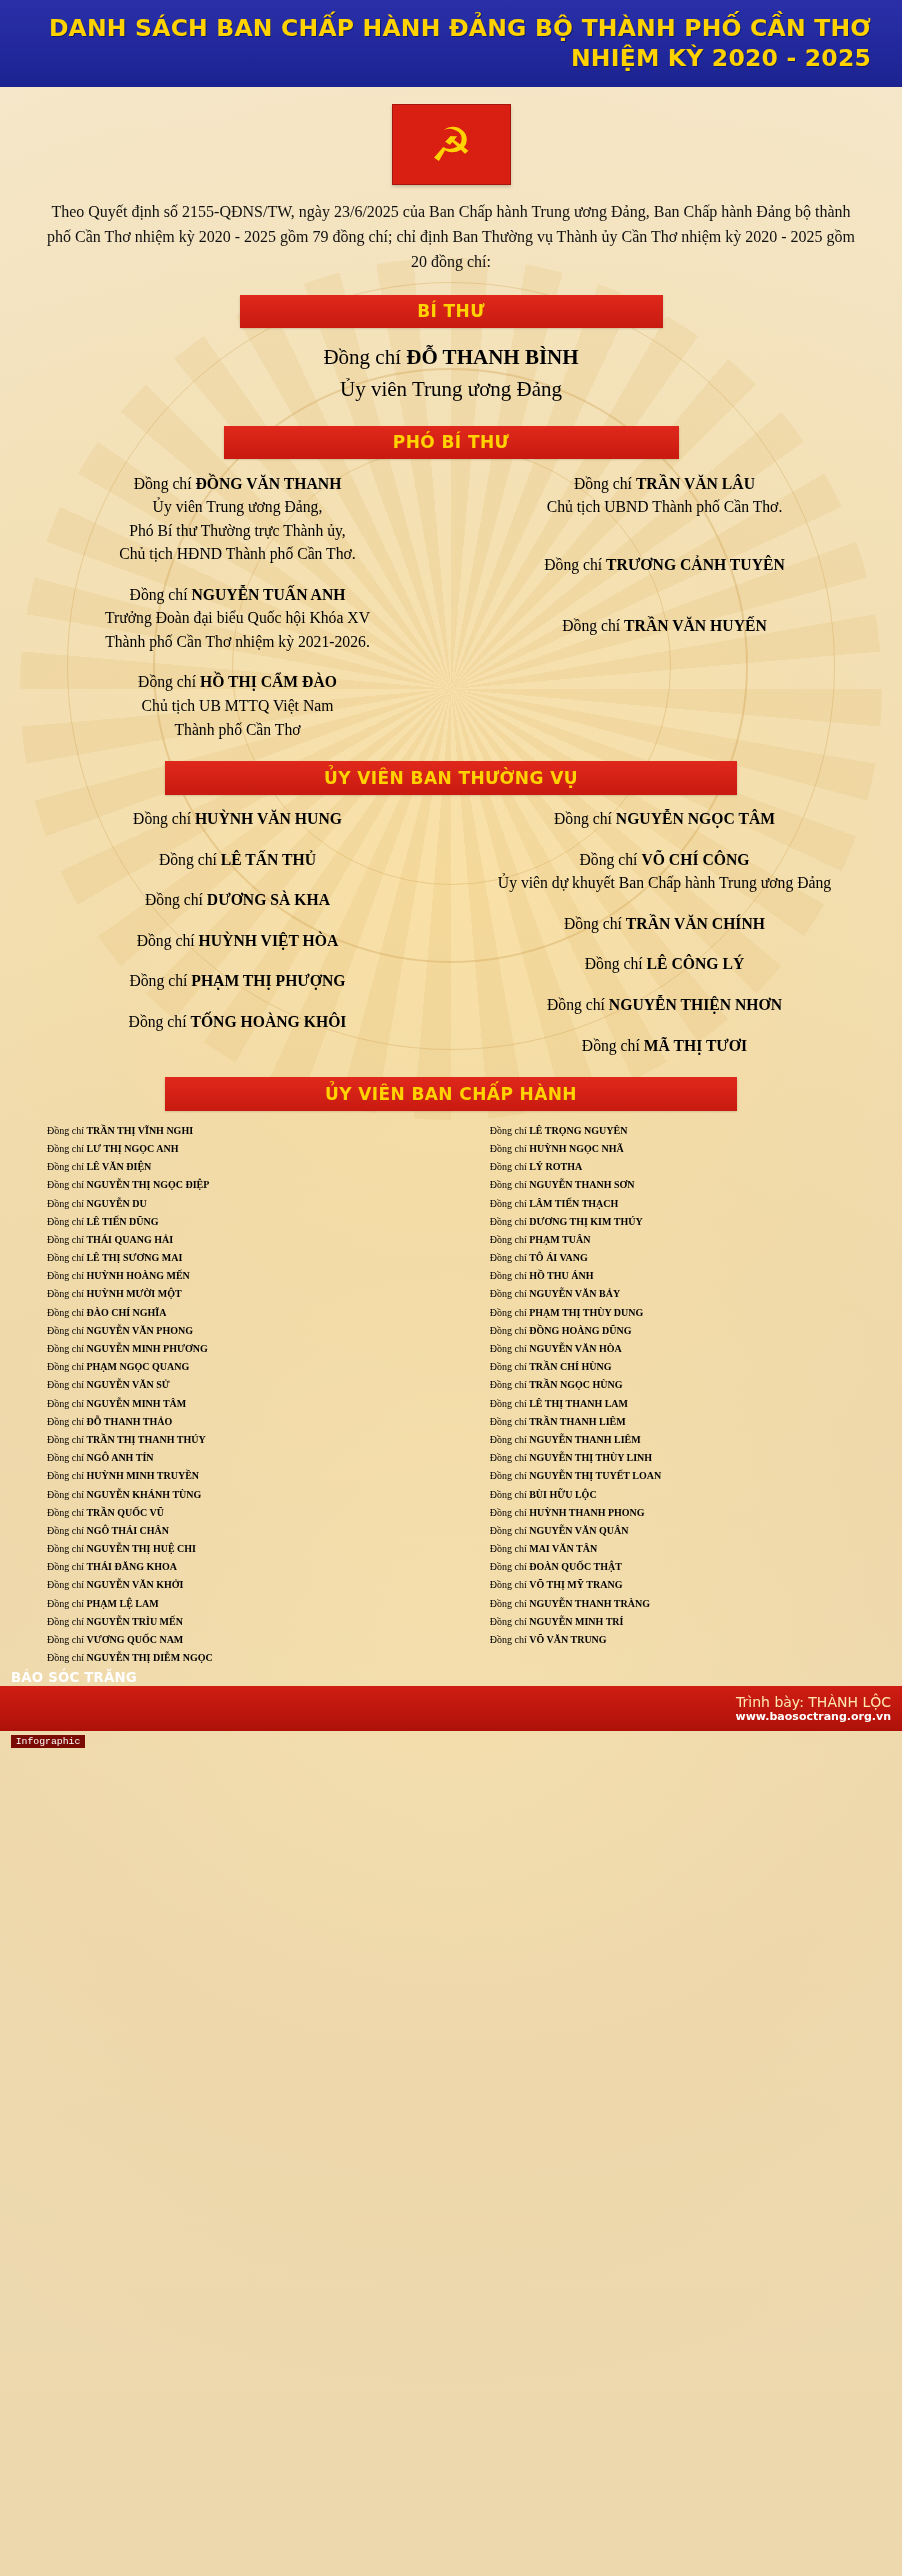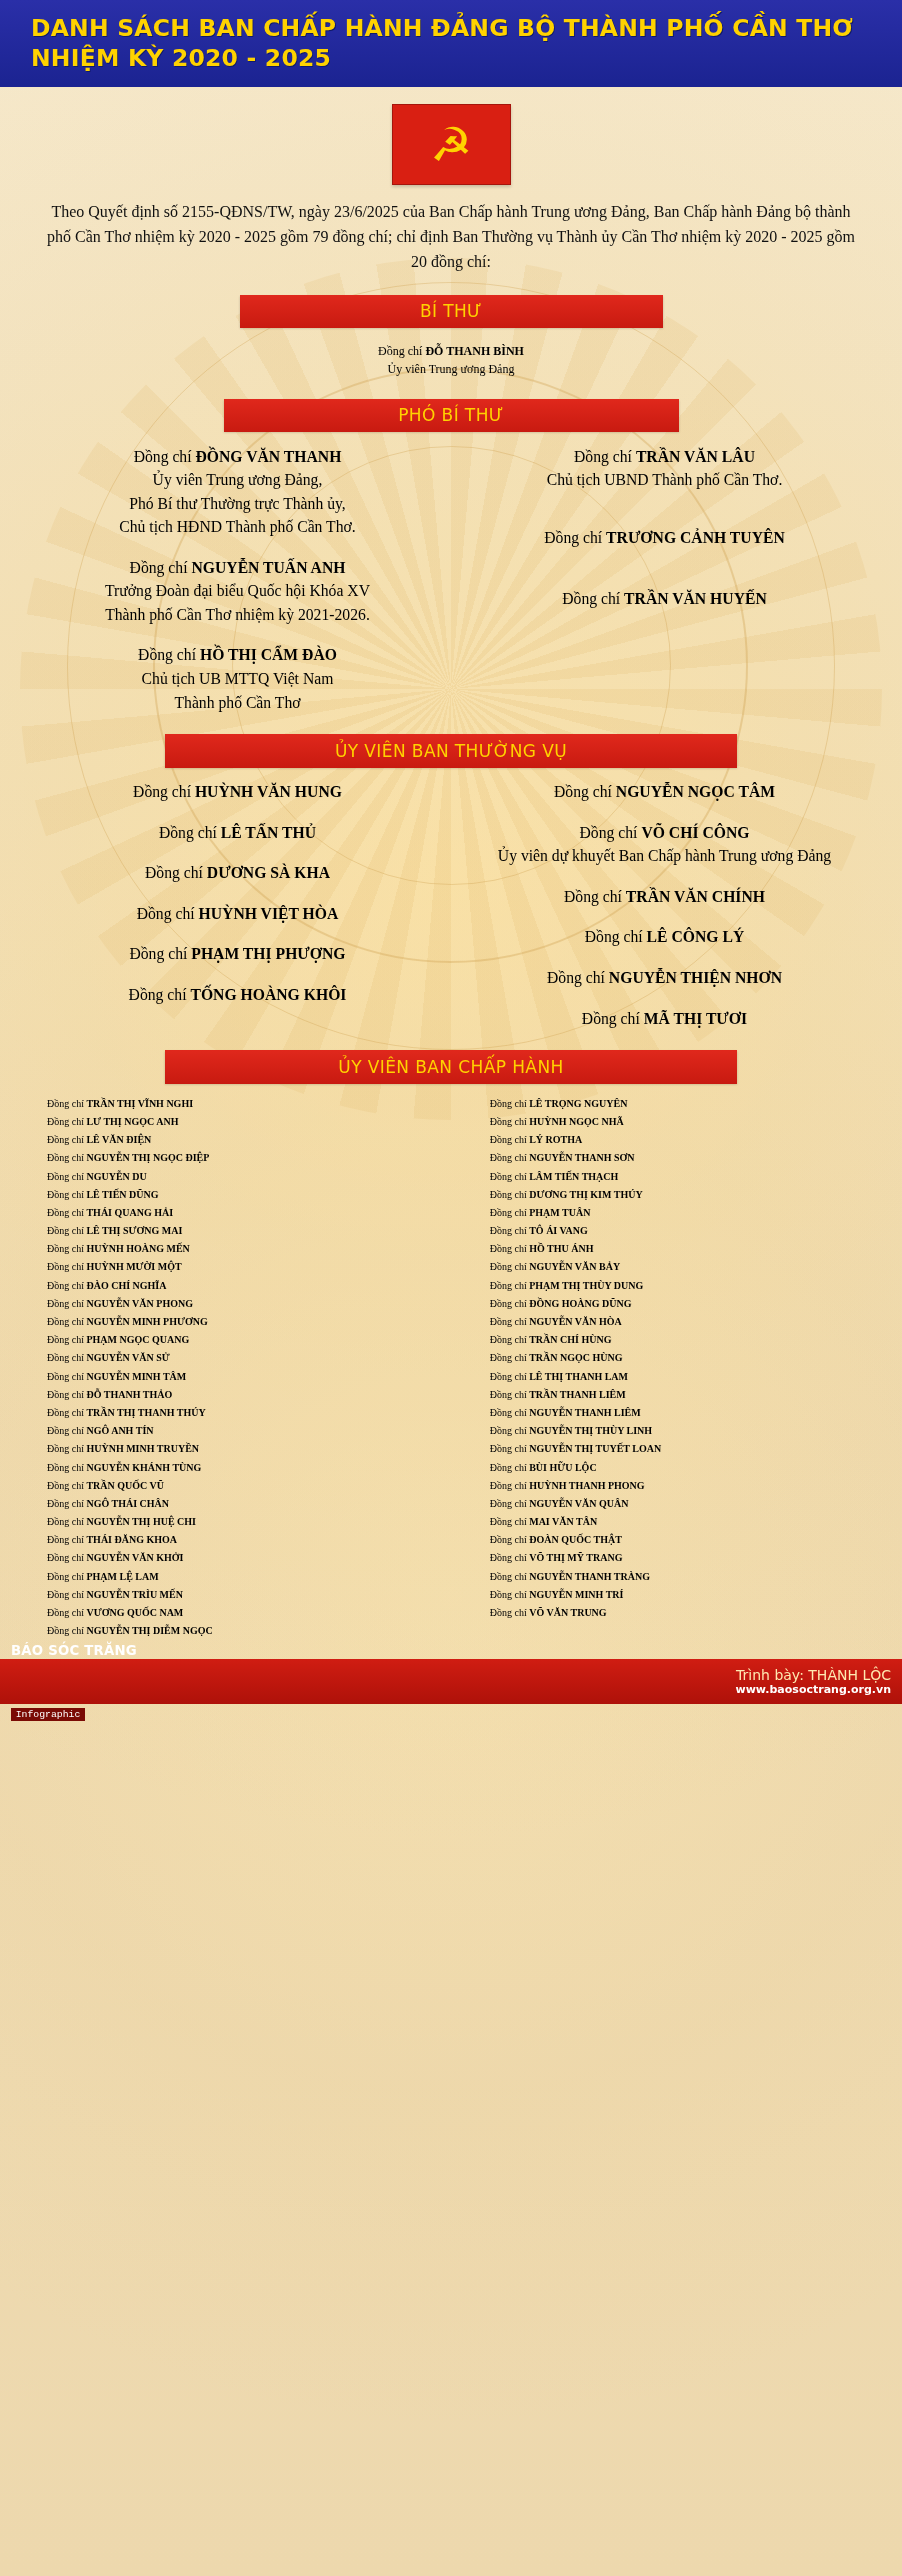--- a/index.html
+++ b/index.html
@@ -45,21 +45,21 @@
   .ring.r2 { width:439px; height:439px; margin-left:-219px; top:446px; border-width:1.6px; }
   .ring.r3 { width:768px; height:768px; margin-left:-384px; top:282px; border-width:1.6px; }
 
   .content { position:relative; z-index:2; }
 
   
   .header {
     background:#1f2fa0;
     background:linear-gradient(180deg,#2a2fa8 0%, #1b2391 100%);
     padding:12.5px 31px 14px;
-    text-align:left;
+    text-align:right;
   }
   .header h1 {
     margin:0;
     color:#ffd200;
     font-family:"DejaVu Sans", sans-serif;
     font-weight:bold;
     font-size:23.5px;
     line-height:1.28;
     letter-spacing:0.2px;
     text-transform:uppercase;
@@ -87,34 +87,34 @@
     color:#101010;
   }
 
   
   .bar {
     margin:20.4px auto 0;
     background:#d42016;
     background:linear-gradient(180deg,#e0281c 0%, #c81a10 100%);
     color:#ffd200;
     font-family:"DejaVu Sans", sans-serif;
-    font-weight:normal;
+    font-weight:bold;
     font-size:17px;
     letter-spacing:0.4px;
     text-align:center;
     padding:6.3px 7.8px 7px;
     text-transform:uppercase;
     box-shadow:0 0.8px 2.3px rgba(0,0,0,.2);
   }
   .bar.w-narrow { width:423px; }
   .bar.w-mid { width:455px; }
   .bar.w-wide { width:572px; }
 
   
-  .center-block { text-align:center; margin-top:14px; font-size:12px; line-height:1.5; }
+  .center-block { text-align:center; margin-top:14px; font-size:21px; line-height:1.5; }
   .center-block .nm { font-weight:bold; }
   .nm { font-weight:bold; }
 
   .two-col {
     display:flex;
     width:854px;
     margin:12.5px auto 0;
   }
   .two-col .col { width:50%; text-align:center; font-size:15.7px; line-height:1.5; }
   .two-col .col .entry { margin-bottom:17px; }

